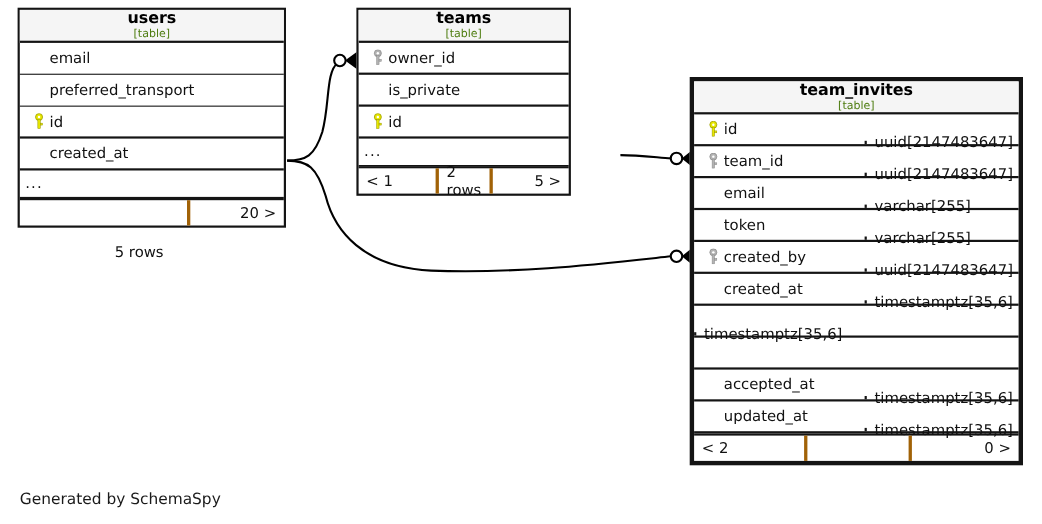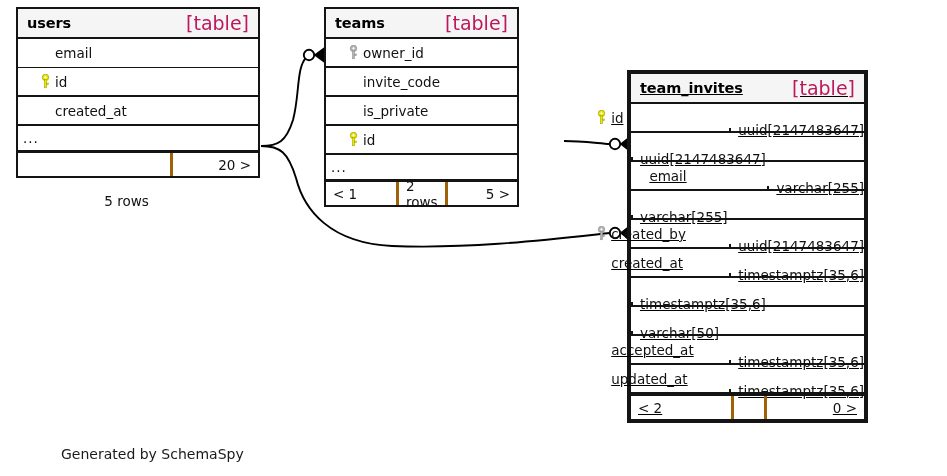--- a/index.html
+++ b/index.html
@@ -45,48 +45,49 @@
 
   .tbl-head {
     background: #f5f5f5;
     border-bottom: 2px solid #141414;
     display: flex;
     align-items: center;
     justify-content: space-between;
     padding: 0 9px;
     box-sizing: border-box;
     height: 30px;
+    flex-direction: column;
   }
   .tbl-name {
     font-weight: bold;
     font-size: 14.5px;
     color: #000;
     letter-spacing: -0.1px;
   }
   .tbl-tag {
-    font-size: 19px;
-    color: #be185d;
+    font-size: 10px;
+    color: #4d7c0f;
   }
 
   .rows { display: block; }
 
   .row {
     display: flex;
     align-items: stretch;
     border-bottom: 1px solid #141414;
     height: 29px;
     box-sizing: border-box;
   }
   .row.thick { border-bottom-width: 2px; justify-content: flex-end; }
   .row:last-child { border-bottom: none; }
 
   .cell-name {
     display: flex;
     align-items: center;
-    padding-left: 17px;
+    padding-left: 7px;
     font-size: 13.5px;
     color: #111;
     box-sizing: border-box;
     flex: 1 1 auto;
     min-width: 0;
     white-space: nowrap;
   }
   .cell-type {
     display: flex;
     align-items: center;
@@ -138,21 +139,21 @@
     padding: 0 7px;
   }
   .row-footer .fcell:first-child { border-left: none; }
   .fcell.left   { justify-content: flex-start; }
   .fcell.center { justify-content: center; }
   .fcell.right  { justify-content: flex-end; }
 
   
   #tbl-users       { left: 16px;  top: 7px;   width: 244px; }
   #tbl-teams       { left: 324px; top: 7px;   width: 195px; }
-  #tbl-teaminvites { left: 627px; top: 70px;  width: 241px; text-decoration: underline; }
+  #tbl-teaminvites { left: 627px; top: 70px;  width: 303px; }
 
   #tbl-users .cell-name,
   #tbl-teams .cell-name { flex: 1 1 auto; }
 
   
   #tbl-teaminvites .cell-name { flex: 0 0 155px; width: 155px; }
   #tbl-teaminvites .cell-type { flex: 1 1 auto; margin-top: 24px; }
 
   
   #tbl-users .fcell.left   { flex: 0 0 62px; }
@@ -169,21 +170,20 @@
   #tbl-teaminvites .fcell.center { flex: 1 1 auto; }
   #tbl-teaminvites .fcell.right  { flex: 0 0 100px; }
 
   
   #caption {
     position: absolute;
     left: 18px;
     top: 446px;
     font-size: 14px;
     color: #1a1a1a;
-    margin-left: 43px;
   }
 </style>
 </head>
 <body>
 
 <div id="canvas">
 
   <svg id="edges" viewBox="0 0 947 476" width="947" height="476">
     <g fill="none" stroke="#000000" stroke-width="1.9">
 
@@ -218,20 +218,26 @@
     </div>
     <div class="rows">
 
       <div class="row">
         <span class="cell-name">
           <span class="keyslot"></span>
           <span>email</span>
         </span>
       </div>
 
+      <div class="row">
+        <span class="cell-name">
+          <span class="keyslot"></span>
+          <span>preferred_transport</span>
+        </span>
+      </div>
 
 
       <div class="row thick">
         <span class="cell-name">
           <span class="keyslot">
             <svg width="11" height="15" viewBox="0 0 11 15">
               <circle cx="5.5" cy="3.4" r="3.2" fill="#e8e800" stroke="#9a9a00" stroke-width="0.7"></circle>
               <circle cx="5.5" cy="3.4" r="1.1" fill="#ffffff"></circle>
               <rect x="4.4" y="5.6" width="2.2" height="8.2" fill="#e8e800" stroke="#9a9a00" stroke-width="0.5"></rect>
               <rect x="6.6" y="9.0" width="2.0" height="1.7" fill="#e8e800" stroke="#9a9a00" stroke-width="0.5"></rect>
@@ -272,26 +278,20 @@
               <circle cx="5.5" cy="3.4" r="3.2" fill="#b3b3b3" stroke="#8d8d8d" stroke-width="0.7"></circle>
               <circle cx="5.5" cy="3.4" r="1.1" fill="#ffffff"></circle>
               <rect x="4.4" y="5.6" width="2.2" height="8.2" fill="#b3b3b3" stroke="#8d8d8d" stroke-width="0.5"></rect>
               <rect x="6.6" y="9.0" width="2.0" height="1.7" fill="#b3b3b3" stroke="#8d8d8d" stroke-width="0.5"></rect>
             </svg>
           </span>
           <span>owner_id</span>
         </span>
       </div>
 
-      <div class="row thick">
-        <span class="cell-name">
-          <span class="keyslot"></span>
-          <span>invite_code</span>
-        </span>
-      </div>
 
       <div class="row thick">
         <span class="cell-name">
           <span class="keyslot"></span>
           <span>is_private</span>
         </span>
       </div>
 
       <div class="row thick">
         <span class="cell-name">
@@ -333,64 +333,78 @@
               <rect x="4.4" y="5.6" width="2.2" height="8.2" fill="#e8e800" stroke="#9a9a00" stroke-width="0.5"></rect>
               <rect x="6.6" y="9.0" width="2.0" height="1.7" fill="#e8e800" stroke="#9a9a00" stroke-width="0.5"></rect>
             </svg>
           </span>
           <span>id</span>
         </span>
         <span class="cell-type">uuid[2147483647]</span>
       </div>
 
       <div class="row thick">
-        <span class="cell-type">uuid[2147483647]</span>
-      </div>
-
-      <div class="row thick">
-        <span class="cell-name">
-          <span class="keyslot"></span>
-          <span>email</span>
-        </span>
-        <span class="cell-type">varchar[255]</span>
-      </div>
-
-      <div class="row thick">
-        <span class="cell-type">varchar[255]</span>
-      </div>
-
-      <div class="row thick">
         <span class="cell-name">
           <span class="keyslot">
             <svg width="11" height="15" viewBox="0 0 11 15">
               <circle cx="5.5" cy="3.4" r="3.2" fill="#b3b3b3" stroke="#8d8d8d" stroke-width="0.7"></circle>
               <circle cx="5.5" cy="3.4" r="1.1" fill="#ffffff"></circle>
               <rect x="4.4" y="5.6" width="2.2" height="8.2" fill="#b3b3b3" stroke="#8d8d8d" stroke-width="0.5"></rect>
               <rect x="6.6" y="9.0" width="2.0" height="1.7" fill="#b3b3b3" stroke="#8d8d8d" stroke-width="0.5"></rect>
             </svg>
           </span>
+          <span>team_id</span>
+        </span>
+        <span class="cell-type">uuid[2147483647]</span>
+      </div>
+
+      <div class="row thick">
+        <span class="cell-name">
+          <span class="keyslot"></span>
+          <span>email</span>
+        </span>
+        <span class="cell-type">varchar[255]</span>
+      </div>
+
+      <div class="row thick">
+        <span class="cell-name">
+          <span class="keyslot"></span>
+          <span>token</span>
+        </span>
+        <span class="cell-type">varchar[255]</span>
+      </div>
+
+      <div class="row thick">
+        <span class="cell-name">
+          <span class="keyslot">
+            <svg width="11" height="15" viewBox="0 0 11 15">
+              <circle cx="5.5" cy="3.4" r="3.2" fill="#b3b3b3" stroke="#8d8d8d" stroke-width="0.7"></circle>
+              <circle cx="5.5" cy="3.4" r="1.1" fill="#ffffff"></circle>
+              <rect x="4.4" y="5.6" width="2.2" height="8.2" fill="#b3b3b3" stroke="#8d8d8d" stroke-width="0.5"></rect>
+              <rect x="6.6" y="9.0" width="2.0" height="1.7" fill="#b3b3b3" stroke="#8d8d8d" stroke-width="0.5"></rect>
+            </svg>
+          </span>
           <span>created_by</span>
         </span>
         <span class="cell-type">uuid[2147483647]</span>
       </div>
 
       <div class="row thick">
         <span class="cell-name">
           <span class="keyslot"></span>
           <span>created_at</span>
         </span>
         <span class="cell-type">timestamptz[35,6]</span>
       </div>
 
       <div class="row thick">
         <span class="cell-type">timestamptz[35,6]</span>
       </div>
 
       <div class="row thick">
-        <span class="cell-type">varchar[50]</span>
       </div>
 
       <div class="row thick">
         <span class="cell-name">
           <span class="keyslot"></span>
           <span>accepted_at</span>
         </span>
         <span class="cell-type">timestamptz[35,6]</span>
       </div>
 

